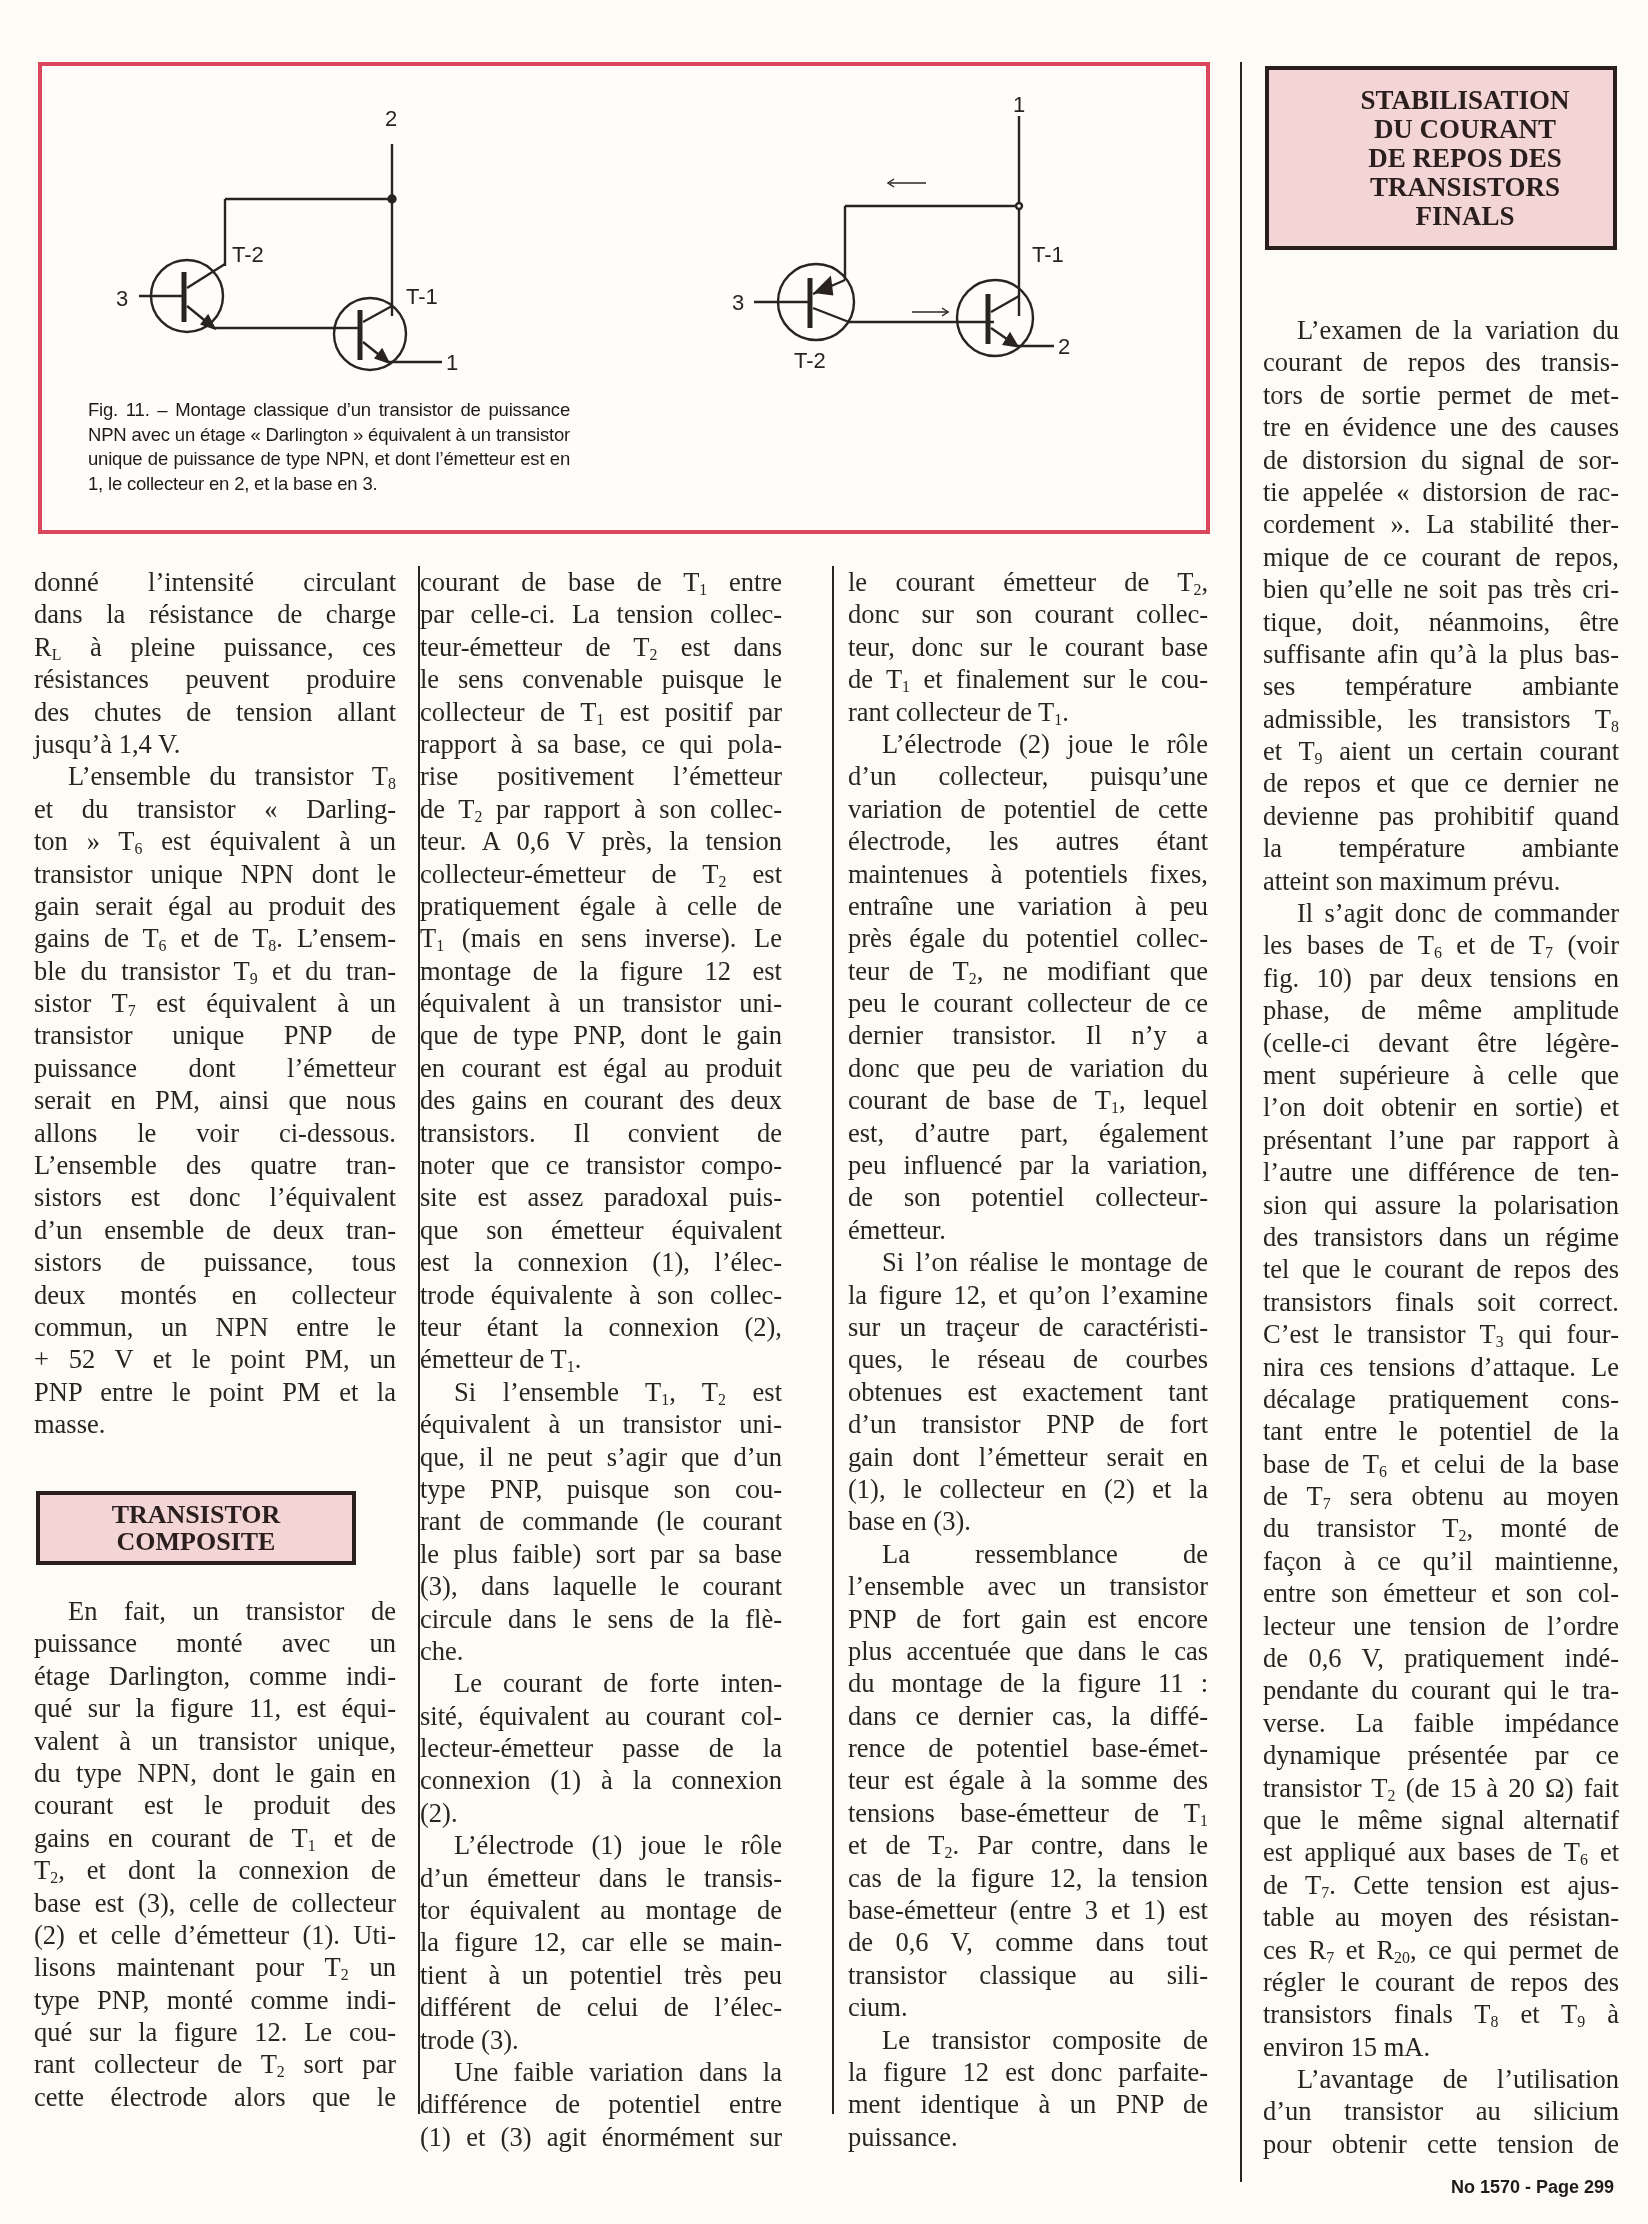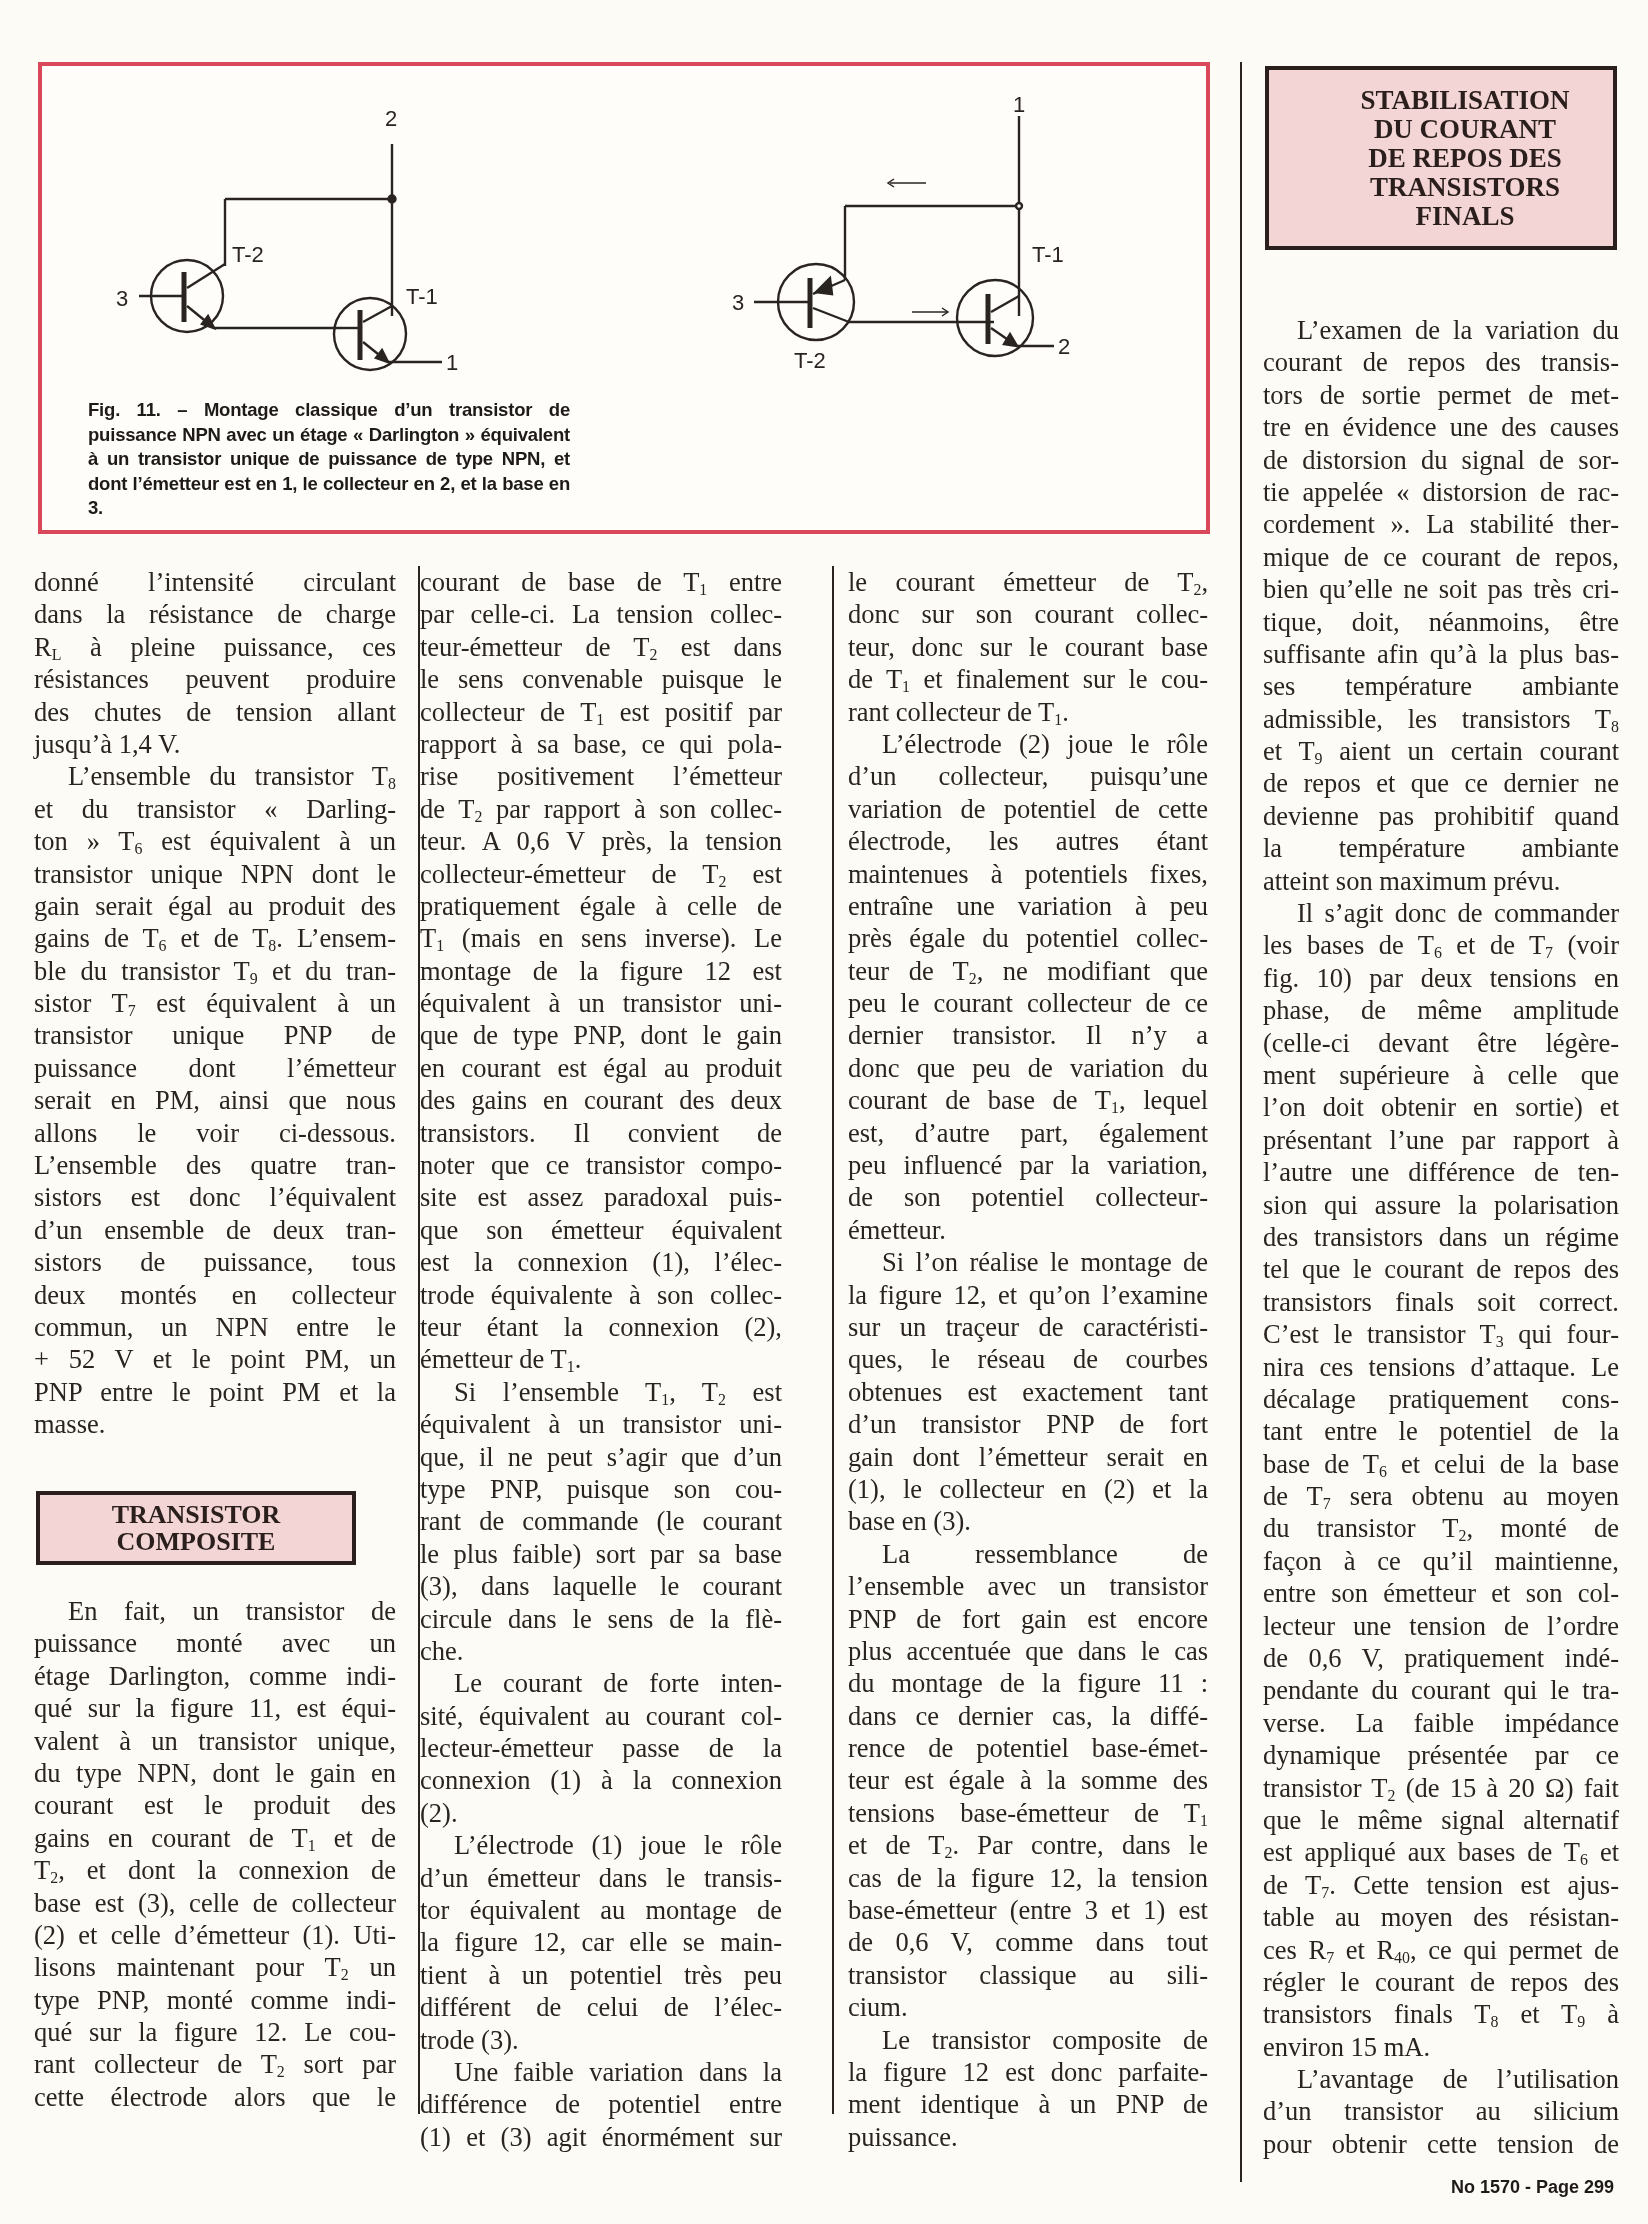--- a/index.html
+++ b/index.html
@@ -8,21 +8,21 @@
     background: #fdfbf6; color: #2a2421;
     font-family: "Liberation Serif", "DejaVu Serif", serif;
   }
   .fig-box {
     position: absolute; left: 38px; top: 62px; width: 1172px; height: 472px;
     border: 4px solid #d9475a; background: #fefdfa; box-sizing: border-box;
   }
   .fig-svg { position: absolute; left: 0; top: 0; }
   .caption {
     position: absolute; font-family: "Liberation Sans", "DejaVu Sans", sans-serif;
-    font-weight: bold; font-size: 18.5px; line-height: 24.6px; color: #1e1a18;
+    font-weight: normal; font-size: 18.5px; line-height: 24.6px; color: #1e1a18;
     letter-spacing: -0.2px; text-align: justify;
   }
   .cap11 { left: 46px; top: 332px; width: 482px; }
   .cap12 { left: 632px; top: 338px; width: 480px; }
   .vrule { position: absolute; background: #2a2421; width: 2px; }
   .heading-box {
     position: absolute; background: #f4d5d6; border: 4px solid #2a1f1c;
     box-sizing: border-box; display: flex; align-items: center; justify-content: center;
     text-align: center; font-weight: bold; color: #2a1f1c;
     font-family: "Liberation Serif", "DejaVu Serif", serif;
@@ -330,21 +330,21 @@
     <span class="ln">lecteur une tension de l’ordre</span>
     <span class="ln">de 0,6 V, pratiquement indé-</span>
     <span class="ln">pendante du courant qui le tra-</span>
     <span class="ln">verse. La faible impédance</span>
     <span class="ln">dynamique présentée par ce</span>
     <span class="ln">transistor T<sub>2</sub> (de 15 à 20 Ω) fait</span>
     <span class="ln">que le même signal alternatif</span>
     <span class="ln">est appliqué aux bases de T<sub>6</sub> et</span>
     <span class="ln">de T<sub>7</sub>. Cette tension est ajus-</span>
     <span class="ln">table au moyen des résistan-</span>
-    <span class="ln">ces R<sub>7</sub> et R<sub>40</sub>, ce qui permet de</span>
+    <span class="ln">ces R<sub>7</sub> et R<sub>20</sub>, ce qui permet de</span>
     <span class="ln">régler le courant de repos des</span>
     <span class="ln">transistors finals T<sub>8</sub> et T<sub>9</sub> à</span>
     <span class="ln last">environ 15 mA.</span>
     <span class="ln ind">L’avantage de l’utilisation</span>
     <span class="ln">d’un transistor au silicium</span>
     <span class="ln">pour obtenir cette tension de</span>
   </div>
 
 <div class="footer">No 1570 - Page 299</div>
 

